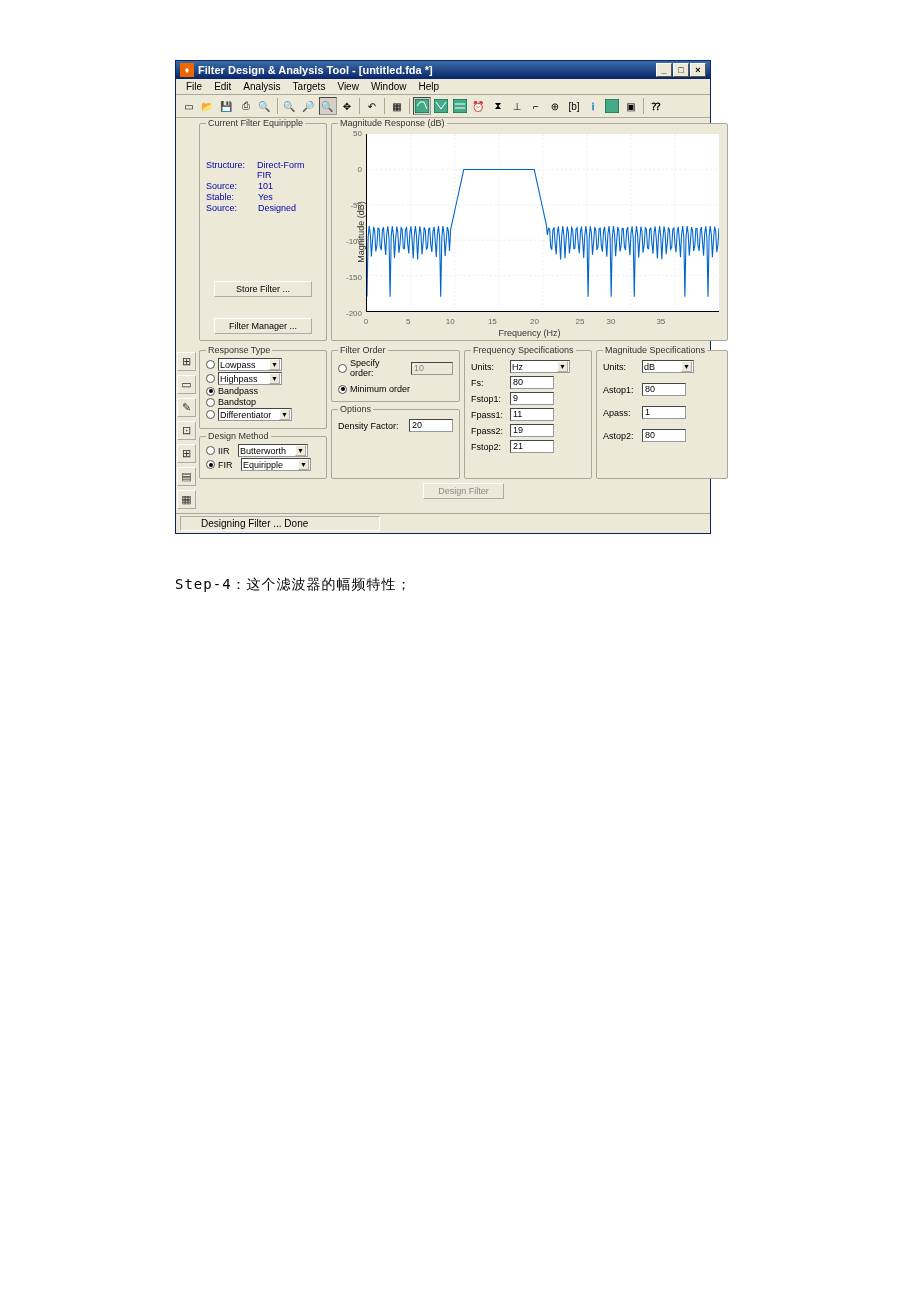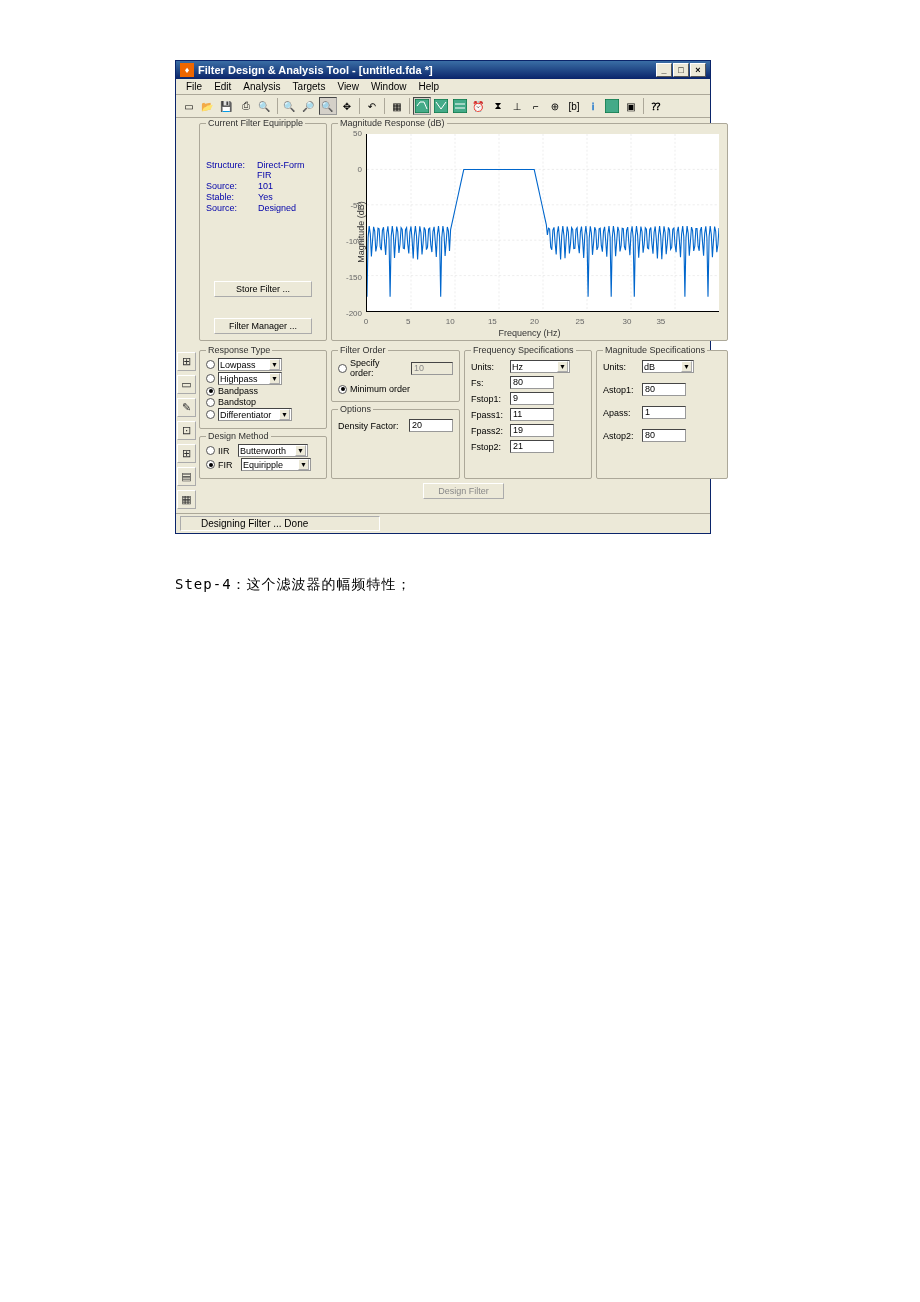--- a/index.html
+++ b/index.html
@@ -206,21 +206,21 @@
               <div class="ytick" style="top: 113px;">-100</div>
               <div class="ytick" style="top: 77px;">-50</div>
               <div class="ytick" style="top: 41px;">0</div>
               <div class="ytick" style="top: 5px;">50</div>
               <div class="xtick" style="left: 34px;">0</div>
               <div class="xtick" style="left: 76.125px;">5</div>
               <div class="xtick" style="left: 118.25px;">10</div>
               <div class="xtick" style="left: 160.375px;">15</div>
               <div class="xtick" style="left: 202.5px;">20</div>
               <div class="xtick" style="left: 248px;">25</div>
-              <div class="xtick" style="left: 295px;">30</div>
+              <div class="xtick" style="left: 279px;">30</div>
               <div class="xtick" style="left: 328.875px; text-align: right;">35</div>
             </div>
         </div>
 
         <div class="bottom-row">
 
           <div class="col rt-box">
             <div class="fieldset">
               <div class="fieldset-label">Response Type</div>
               <div class="radio-row">

